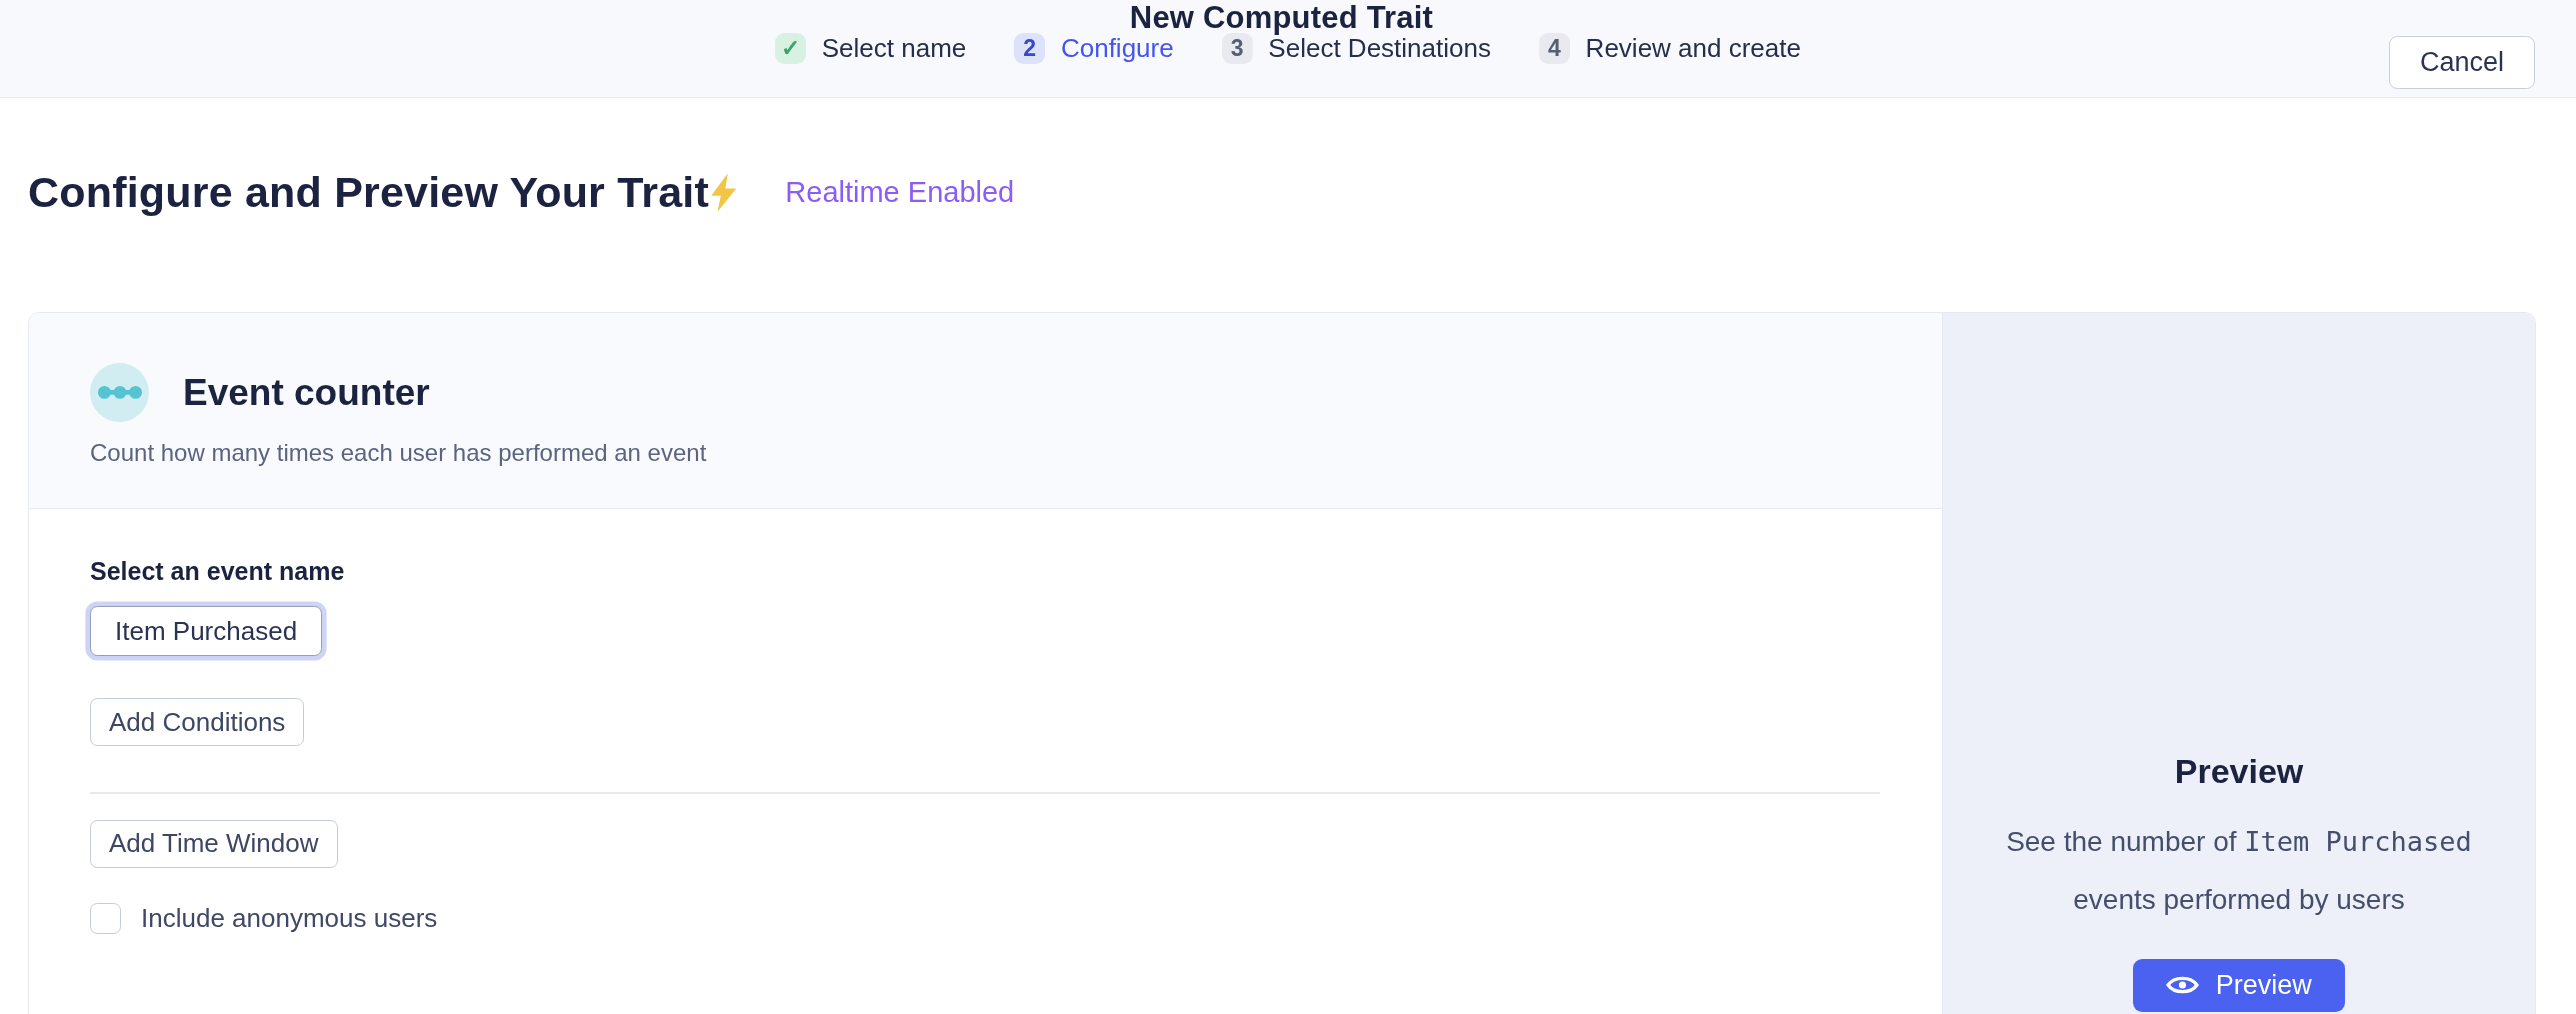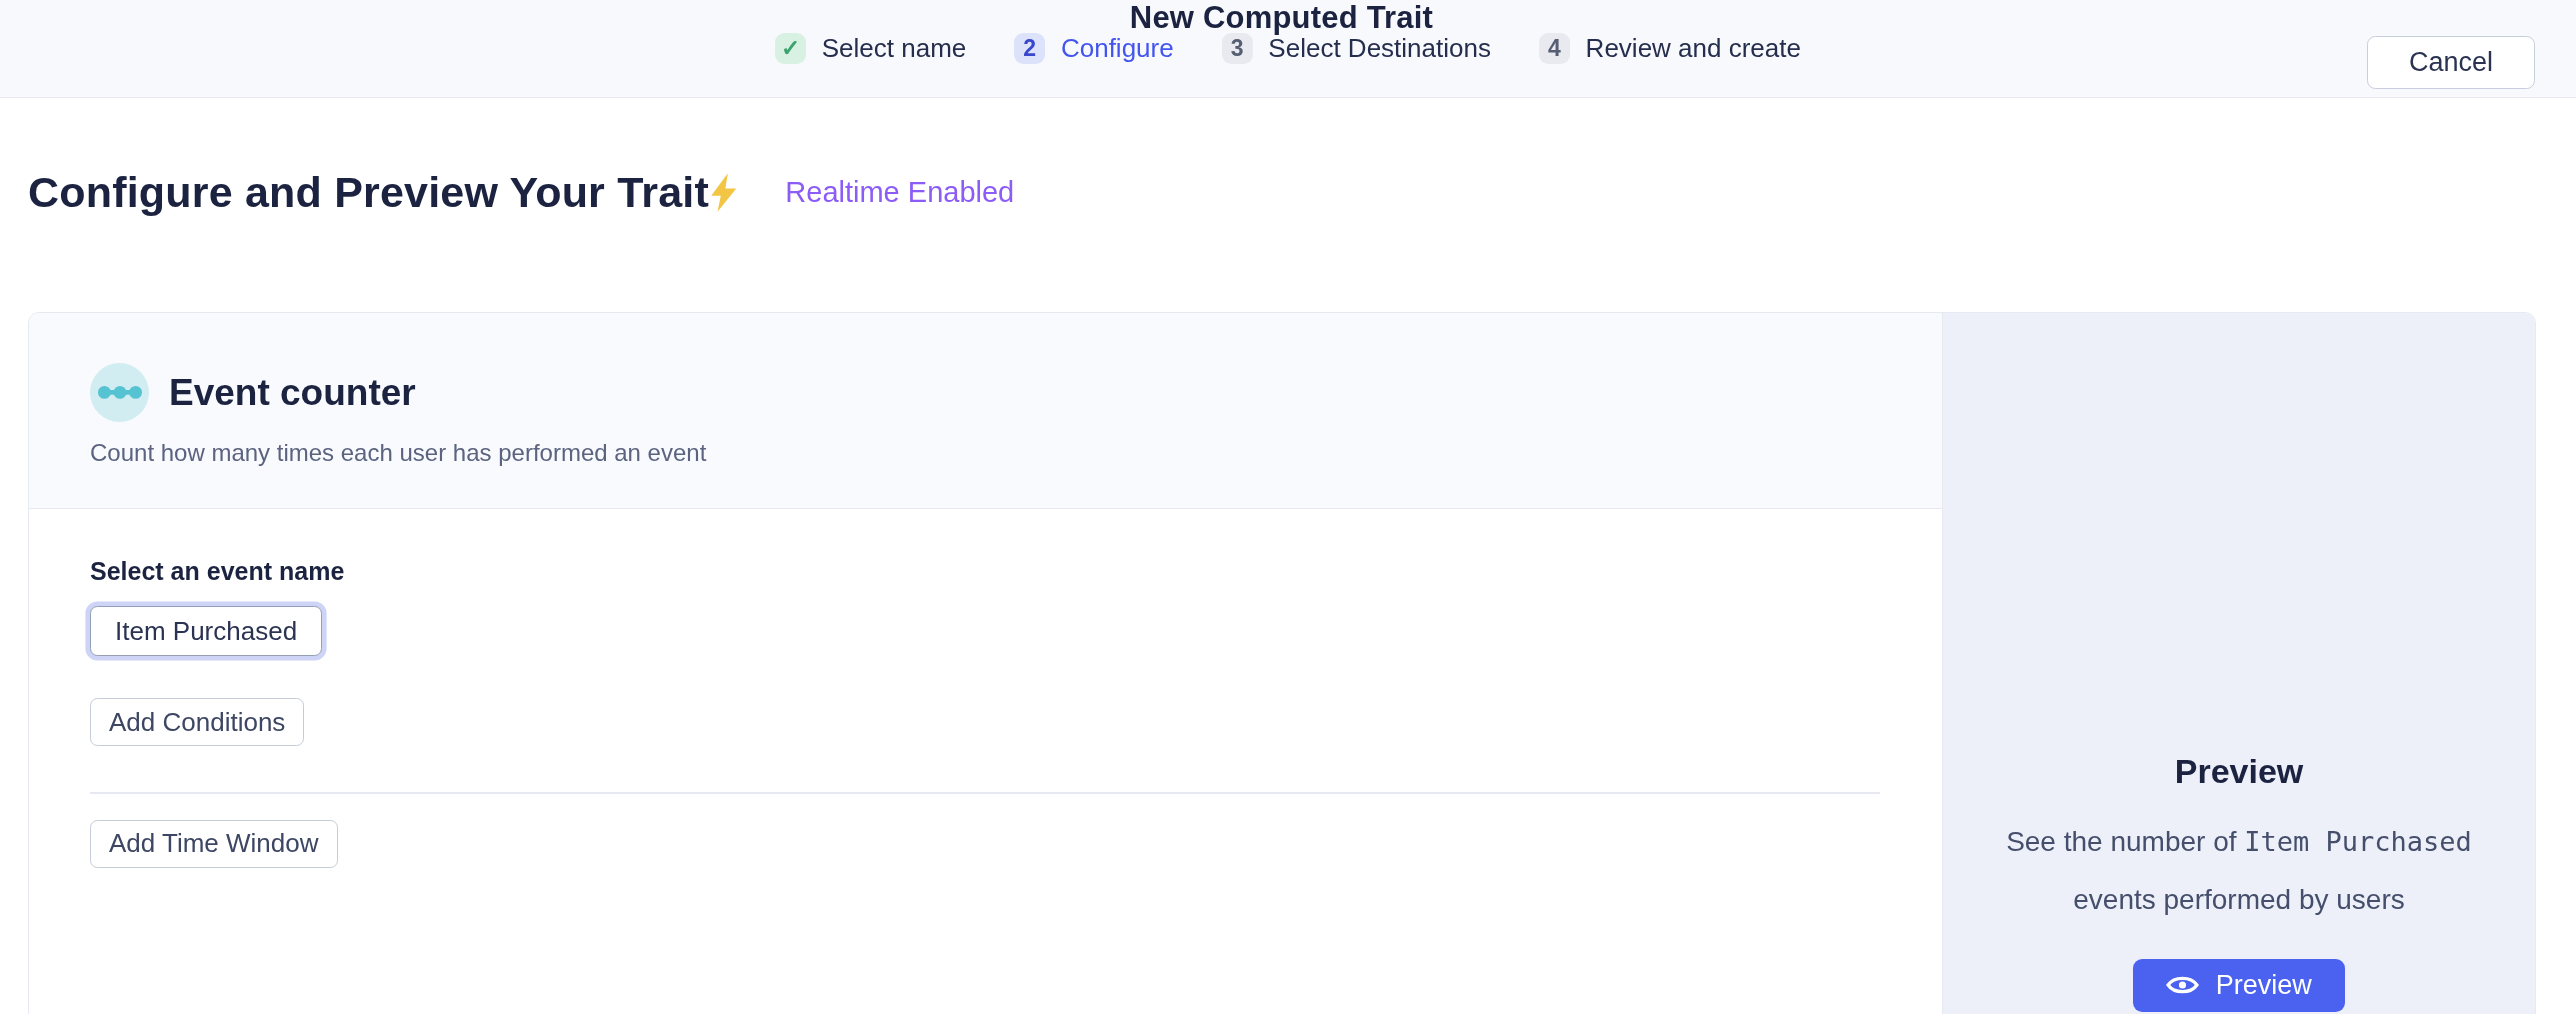--- a/index.html
+++ b/index.html
@@ -32,21 +32,21 @@
     display: flex; align-items: center; justify-content: center;
     font-size: 23px; font-weight: 600;
   }
   .step.done   .step-badge { background: #d9f1e3; color: #3ca56f; }
   .step.active .step-badge { background: #dce2fa; color: #3947cf; }
   .step.todo   .step-badge { background: #e9eaef; color: #565e74; }
   .step-label { font-size: 26px; color: #262e4d; }
   .step.active .step-label { color: #4355ee; }
   .cancel-btn {
     margin-left: auto;
-    height: 53px; padding: 0 41px;
+    height: 53px; padding: 0 30px;
     background: #ffffff;
     border: 1.8px solid #c9cede; border-radius: 8.3px;
     font-family: "Liberation Sans", sans-serif;
     font-size: 27px; color: #2a3352;
     display: flex; align-items: center; cursor: pointer;
   }
 
   
   .page-head {
     position: absolute; top: 168px; left: 28px; right: 44px;
@@ -63,21 +63,21 @@
     background: #ffffff;
     display: grid; grid-template-columns: 1fr 593px;
     overflow: hidden;
   }
   .card-main { display: flex; flex-direction: column; }
   .card-header {
     background: #f8fafd;
     border-bottom: 1.8px solid #e7e9f0;
     padding: 50px 61px 41px 61px;
   }
-  .type-row { display: flex; align-items: center; gap: 20px; }
+  .type-row { display: flex; align-items: center; gap: 34px; }
   .type-icon-circle {
     width: 59px; height: 59px; border-radius: 50%;
     background: #d2edf1; flex: 0 0 auto;
     display: flex; align-items: center; justify-content: center;
   }
   .type-title { font-size: 37px; font-weight: 700; color: #1b2340; }
   .type-desc { margin-top: 17px; font-size: 24px; color: #5b6380; }
 
   .card-body { padding: 48px 61px; background: #ffffff; flex: 1; }
   .field-label { font-size: 25px; font-weight: 700; color: #1b2340; }
@@ -197,20 +197,24 @@
       <div>
         <button class="ghost-btn add-conditions">Add Conditions</button>
       </div>
 
       <div class="divider"></div>
 
       <div>
         <button class="ghost-btn add-time-window">Add Time Window</button>
       </div>
 
+      <div class="checkbox-row">
+        <span class="checkbox"></span>
+        <span class="checkbox-label">Include anonymous users</span>
+      </div>
     </div>
   </div>
 
   <div class="preview-panel">
     <div class="preview-title">Preview</div>
     <div class="preview-desc"><span>See the number of </span><span class="mono">Item Purchased</span><span> events performed by users</span></div>
     <button class="preview-btn">
       <svg width="33" height="22" viewBox="0 0 24 16">
         <path d="M1.5 8 C6 1.5 18 1.5 22.5 8 C18 14.5 6 14.5 1.5 8 Z" fill="none" stroke="#ffffff" stroke-width="2.4"></path>
         <circle cx="12" cy="8" r="2.6" fill="#ffffff"></circle>

